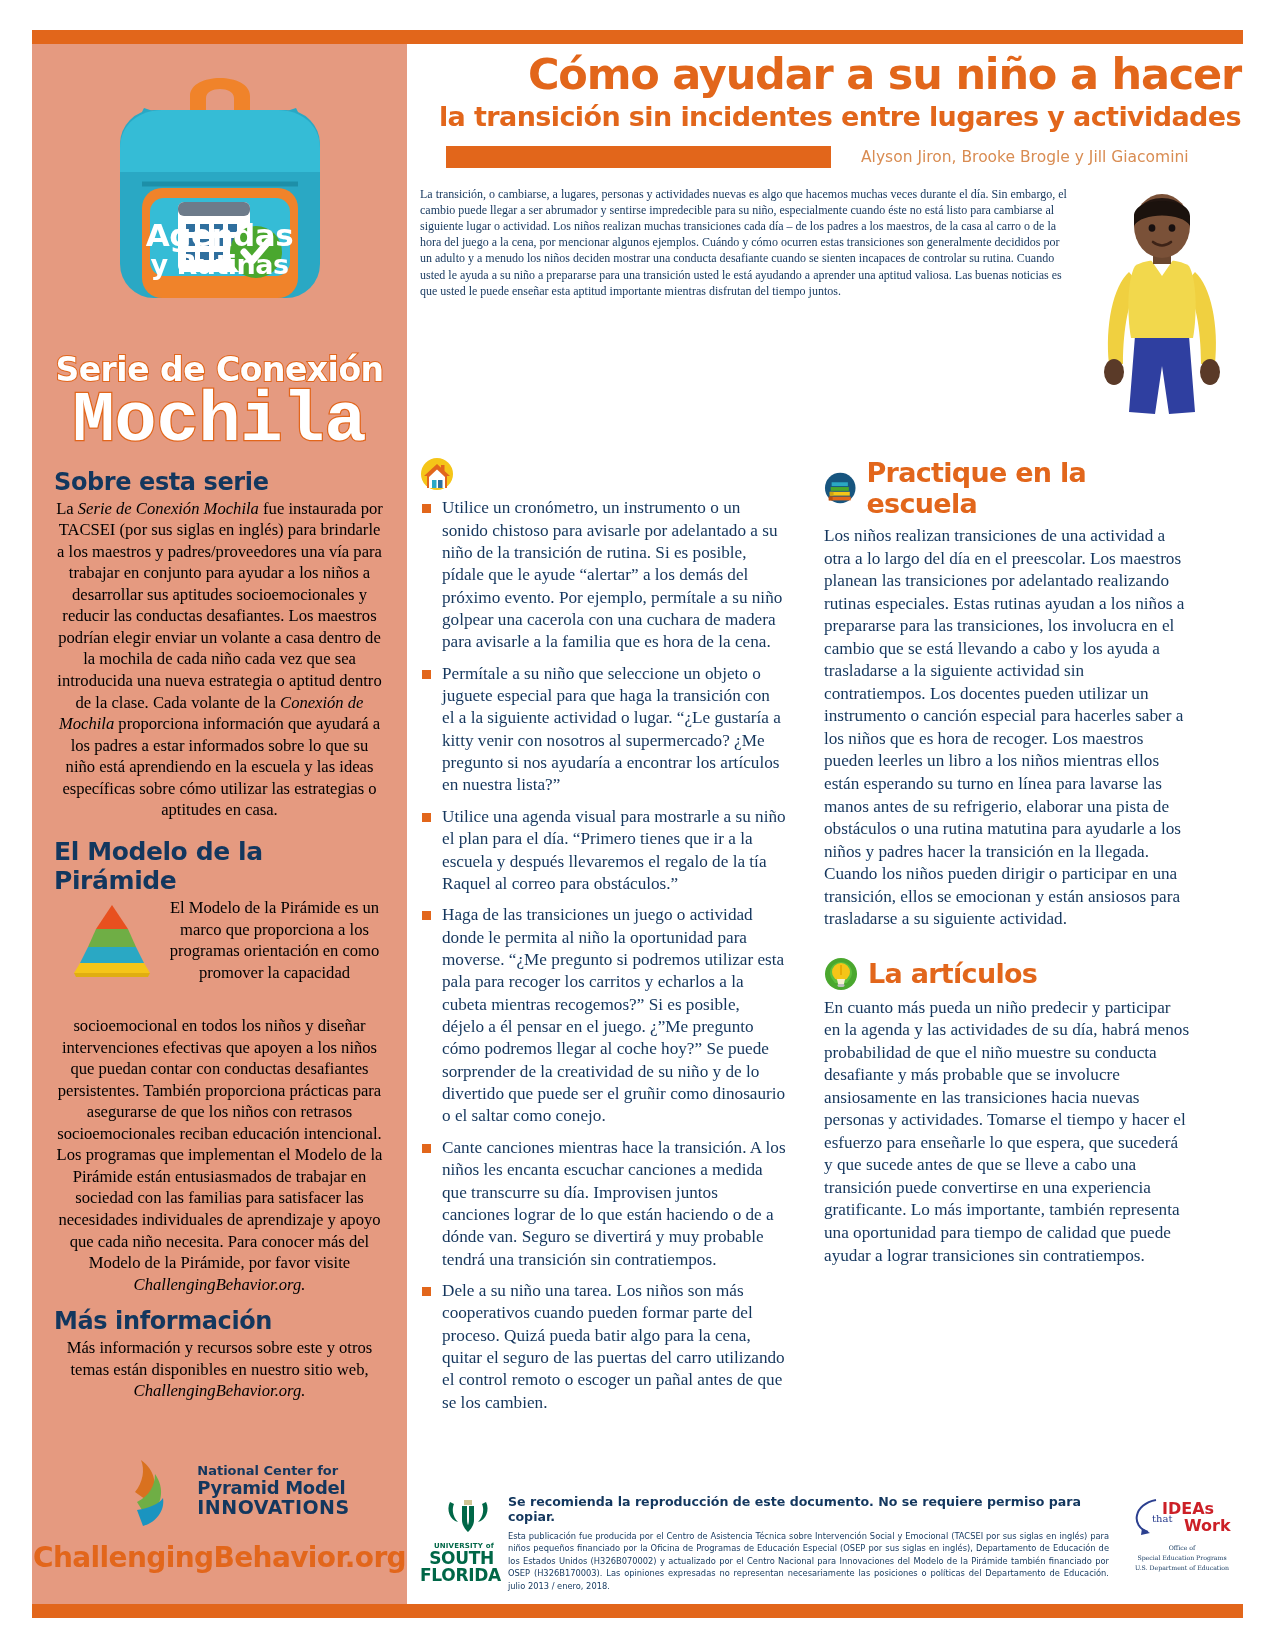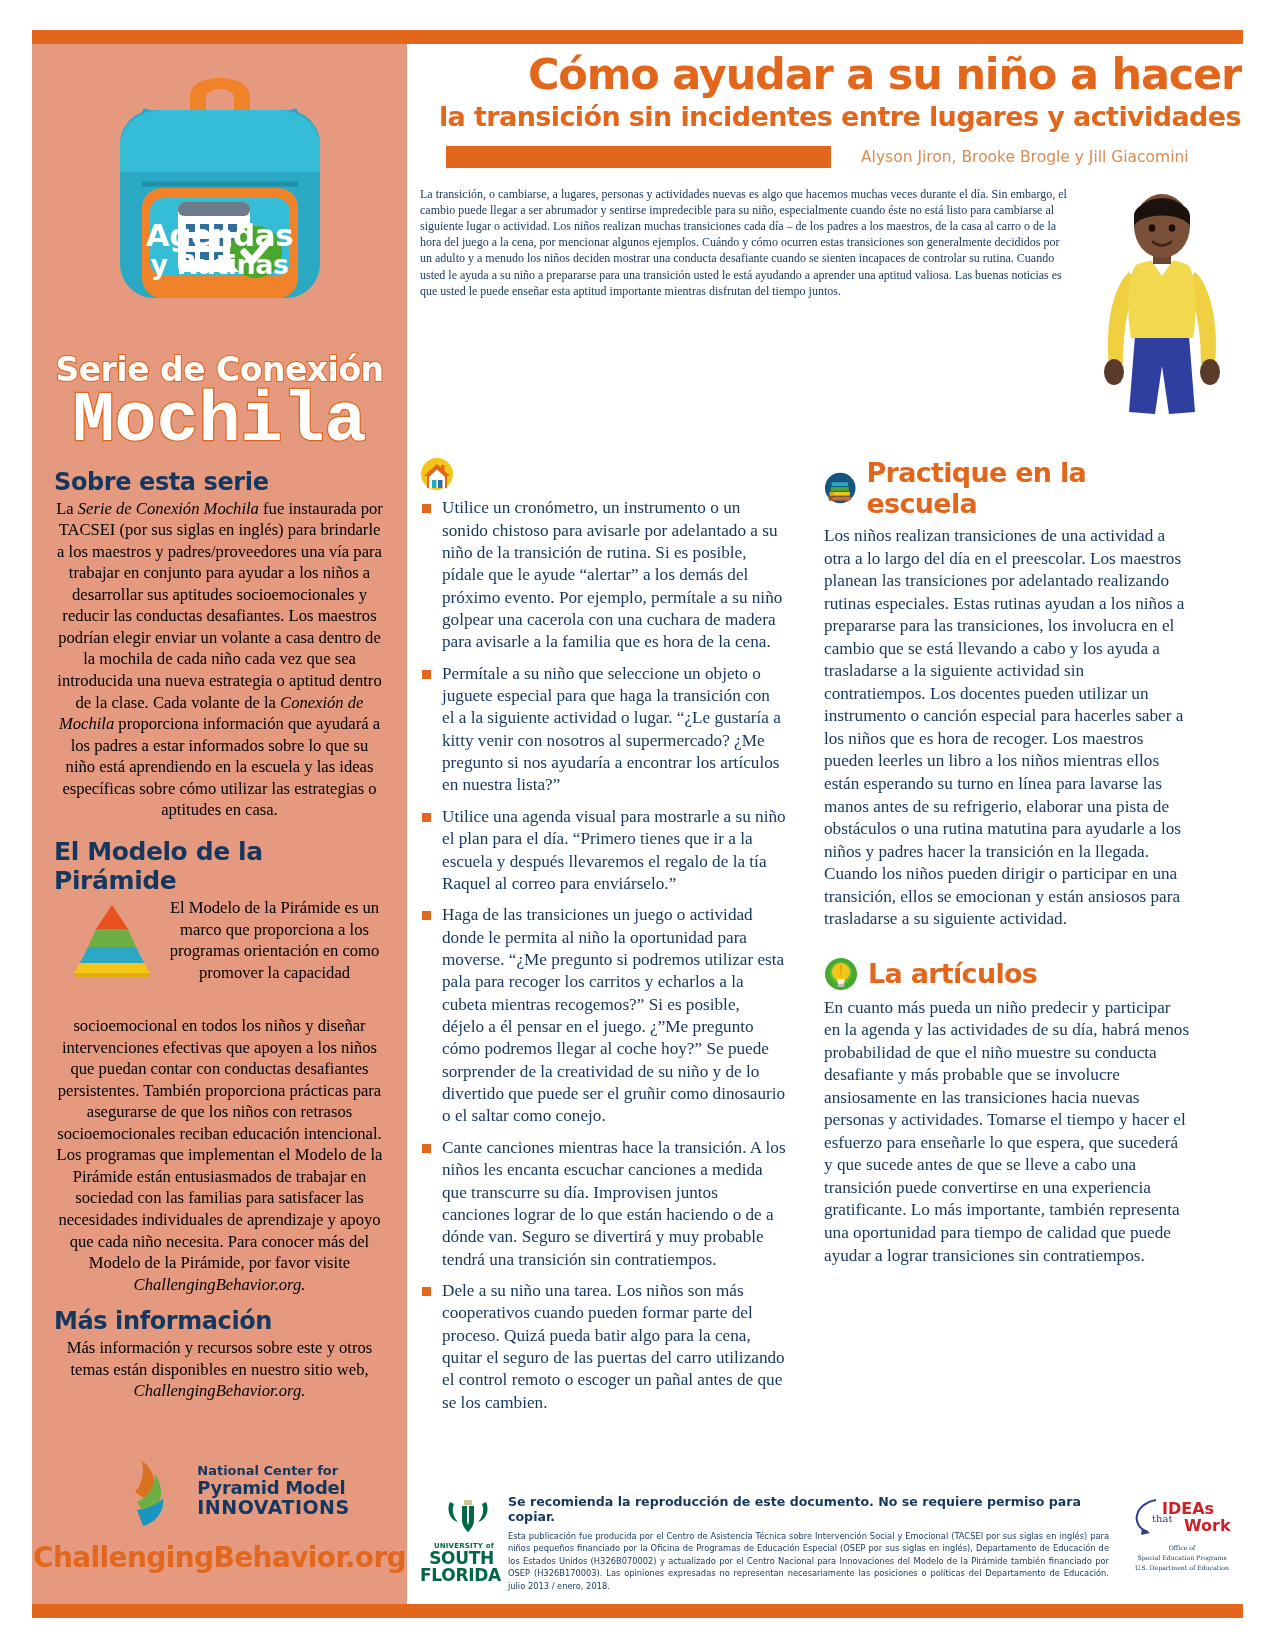--- a/index.html
+++ b/index.html
@@ -338,21 +338,21 @@
             <path d="M4 19 L17 7 L30 19 L27 19 L27 31 L7 31 L7 19 Z" fill="#e2661b"></path>
             <path d="M9 20 L17 12.5 L25 20 L25 31 L9 31 Z" fill="#ffffff"></path>
             <rect x="21" y="8" width="3.5" height="6" fill="#e2661b"></rect>
             <rect x="12" y="23" width="4.5" height="8" fill="#2aa8c4"></rect>
             <rect x="18" y="23" width="4.5" height="8" fill="#2f6f9e"></rect>
           </svg>
         </div>
         <ul class="bullets">
           <li>Utilice un cronómetro, un instrumento o un sonido chistoso para avisarle por adelantado a su niño de la transición de rutina. Si es posible, pídale que le ayude “alertar” a los demás del próximo evento. Por ejemplo, permítale a su niño golpear una cacerola con una cuchara de madera para avisarle a la familia que es hora de la cena.</li>
           <li>Permítale a su niño que seleccione un objeto o juguete especial para que haga la transición con el a la siguiente actividad o lugar. “¿Le gustaría a kitty venir con nosotros al supermercado? ¿Me pregunto si nos ayudaría a encontrar los artículos en nuestra lista?”</li>
-          <li>Utilice una agenda visual para mostrarle a su niño el plan para el día. “Primero tienes que ir a la escuela y después llevaremos el regalo de la tía Raquel al correo para enviárselo.”</li>
+          <li>Utilice una agenda visual para mostrarle a su niño el plan para el día. “Primero tienes que ir a la escuela y después llevaremos el regalo de la tía Raquel al correo para obstáculos.”</li>
           <li>Haga de las transiciones un juego o actividad donde le permita al niño la oportunidad para moverse. “¿Me pregunto si podremos utilizar esta pala para recoger los carritos y echarlos a la cubeta mientras recogemos?” Si es posible, déjelo a él pensar en el juego. ¿”Me pregunto cómo podremos llegar al coche hoy?” Se puede sorprender de la creatividad de su niño y de lo divertido que puede ser el gruñir como dinosaurio o el saltar como conejo.</li>
           <li>Cante canciones mientras hace la transición. A los niños les encanta escuchar canciones a medida que transcurre su día. Improvisen juntos canciones lograr de lo que están haciendo o de a dónde van. Seguro se divertirá y muy probable tendrá una transición sin contratiempos.</li>
           <li>Dele a su niño una tarea. Los niños son más cooperativos cuando pueden formar parte del proceso. Quizá pueda batir algo para la cena, quitar el seguro de las puertas del carro utilizando el control remoto o escoger un pañal antes de que se los cambien.</li>
         </ul>
       </div>
 
       <div class="col">
         <div class="sec-head">
           <svg width="34" height="34" viewBox="0 0 34 34">
             <circle cx="17" cy="17" r="16" fill="#17557f"></circle>

